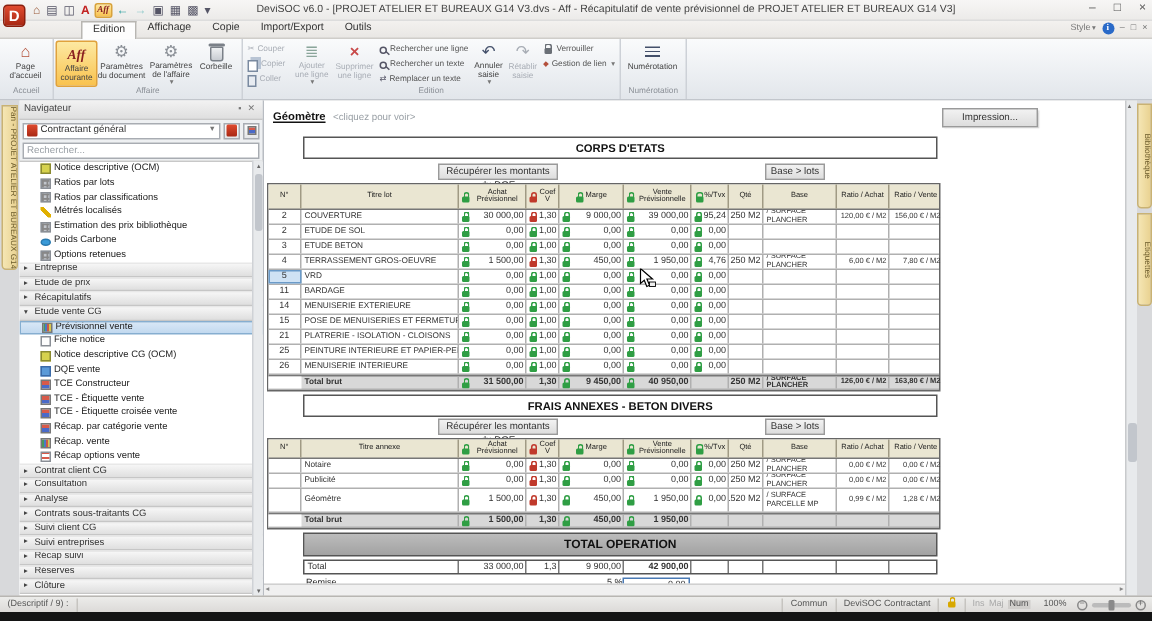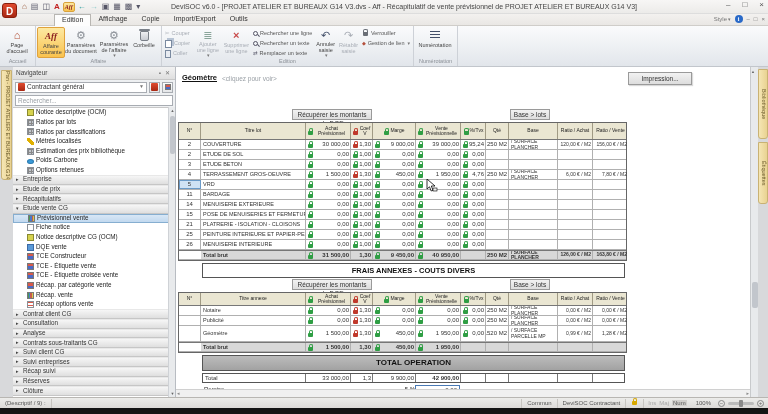--- a/index.html
+++ b/index.html
@@ -505,20 +505,21 @@
         <span class="thumb"></span>
         <span class="arr" style="bottom:0;position:absolute">▼</span>
       </div>
     </div>
 
     <div class="docarea">
       <span class="legend-label">Géomètre</span>
       <span class="legend-hint">&lt;cliquez pour voir&gt;</span>
       <button class="btn btn-impression">Impression...</button>
 
+      <div class="secbox" style="top:24px">CORPS D'ETATS</div>
       <button class="btn btn-dqe" style="top:42px">Récupérer les montants du DQE</button>
       <button class="btn btn-base" style="top:42px">Base &gt; lots</button>
 
       <div class="tbl" style="top:55px">
         <div class="thead" style="height:17px">
           <div class="th w-num">N°</div>
           <div class="th w-title">Titre lot</div>
           <div class="th w-a">
               <span class="lk lk-g"></span>
               <span>Achat Prévisionnel</span>
@@ -887,21 +888,21 @@
                 <span class="v"></span>
               </div>
               <div class="c cq w-q">250 M2</div>
               <div class="c cb w-b">/ SURFACE PLANCHER</div>
               <div class="c cr w-ra">126,00 € / M2</div>
               <div class="c cr w-rv" style="border-right:none">163,80 € / M2</div>
             </div>
           </div>
       </div>
 
-      <div class="secbox" style="top:196px">FRAIS ANNEXES - COUTS DIVERS</div>
+      <div class="secbox" style="top:196px">FRAIS ANNEXES - BETON DIVERS</div>
       <button class="btn btn-dqe" style="top:212px">Récupérer les montants du DQE</button>
       <button class="btn btn-base" style="top:212px">Base &gt; lots</button>
 
       <div class="tbl" style="top:225px">
         <div class="thead" style="height:13px">
           <div class="th w-num">N°</div>
           <div class="th w-title">Titre annexe</div>
           <div class="th w-a">
               <span class="lk lk-g"></span>
               <span>Achat Prévisionnel</span>

